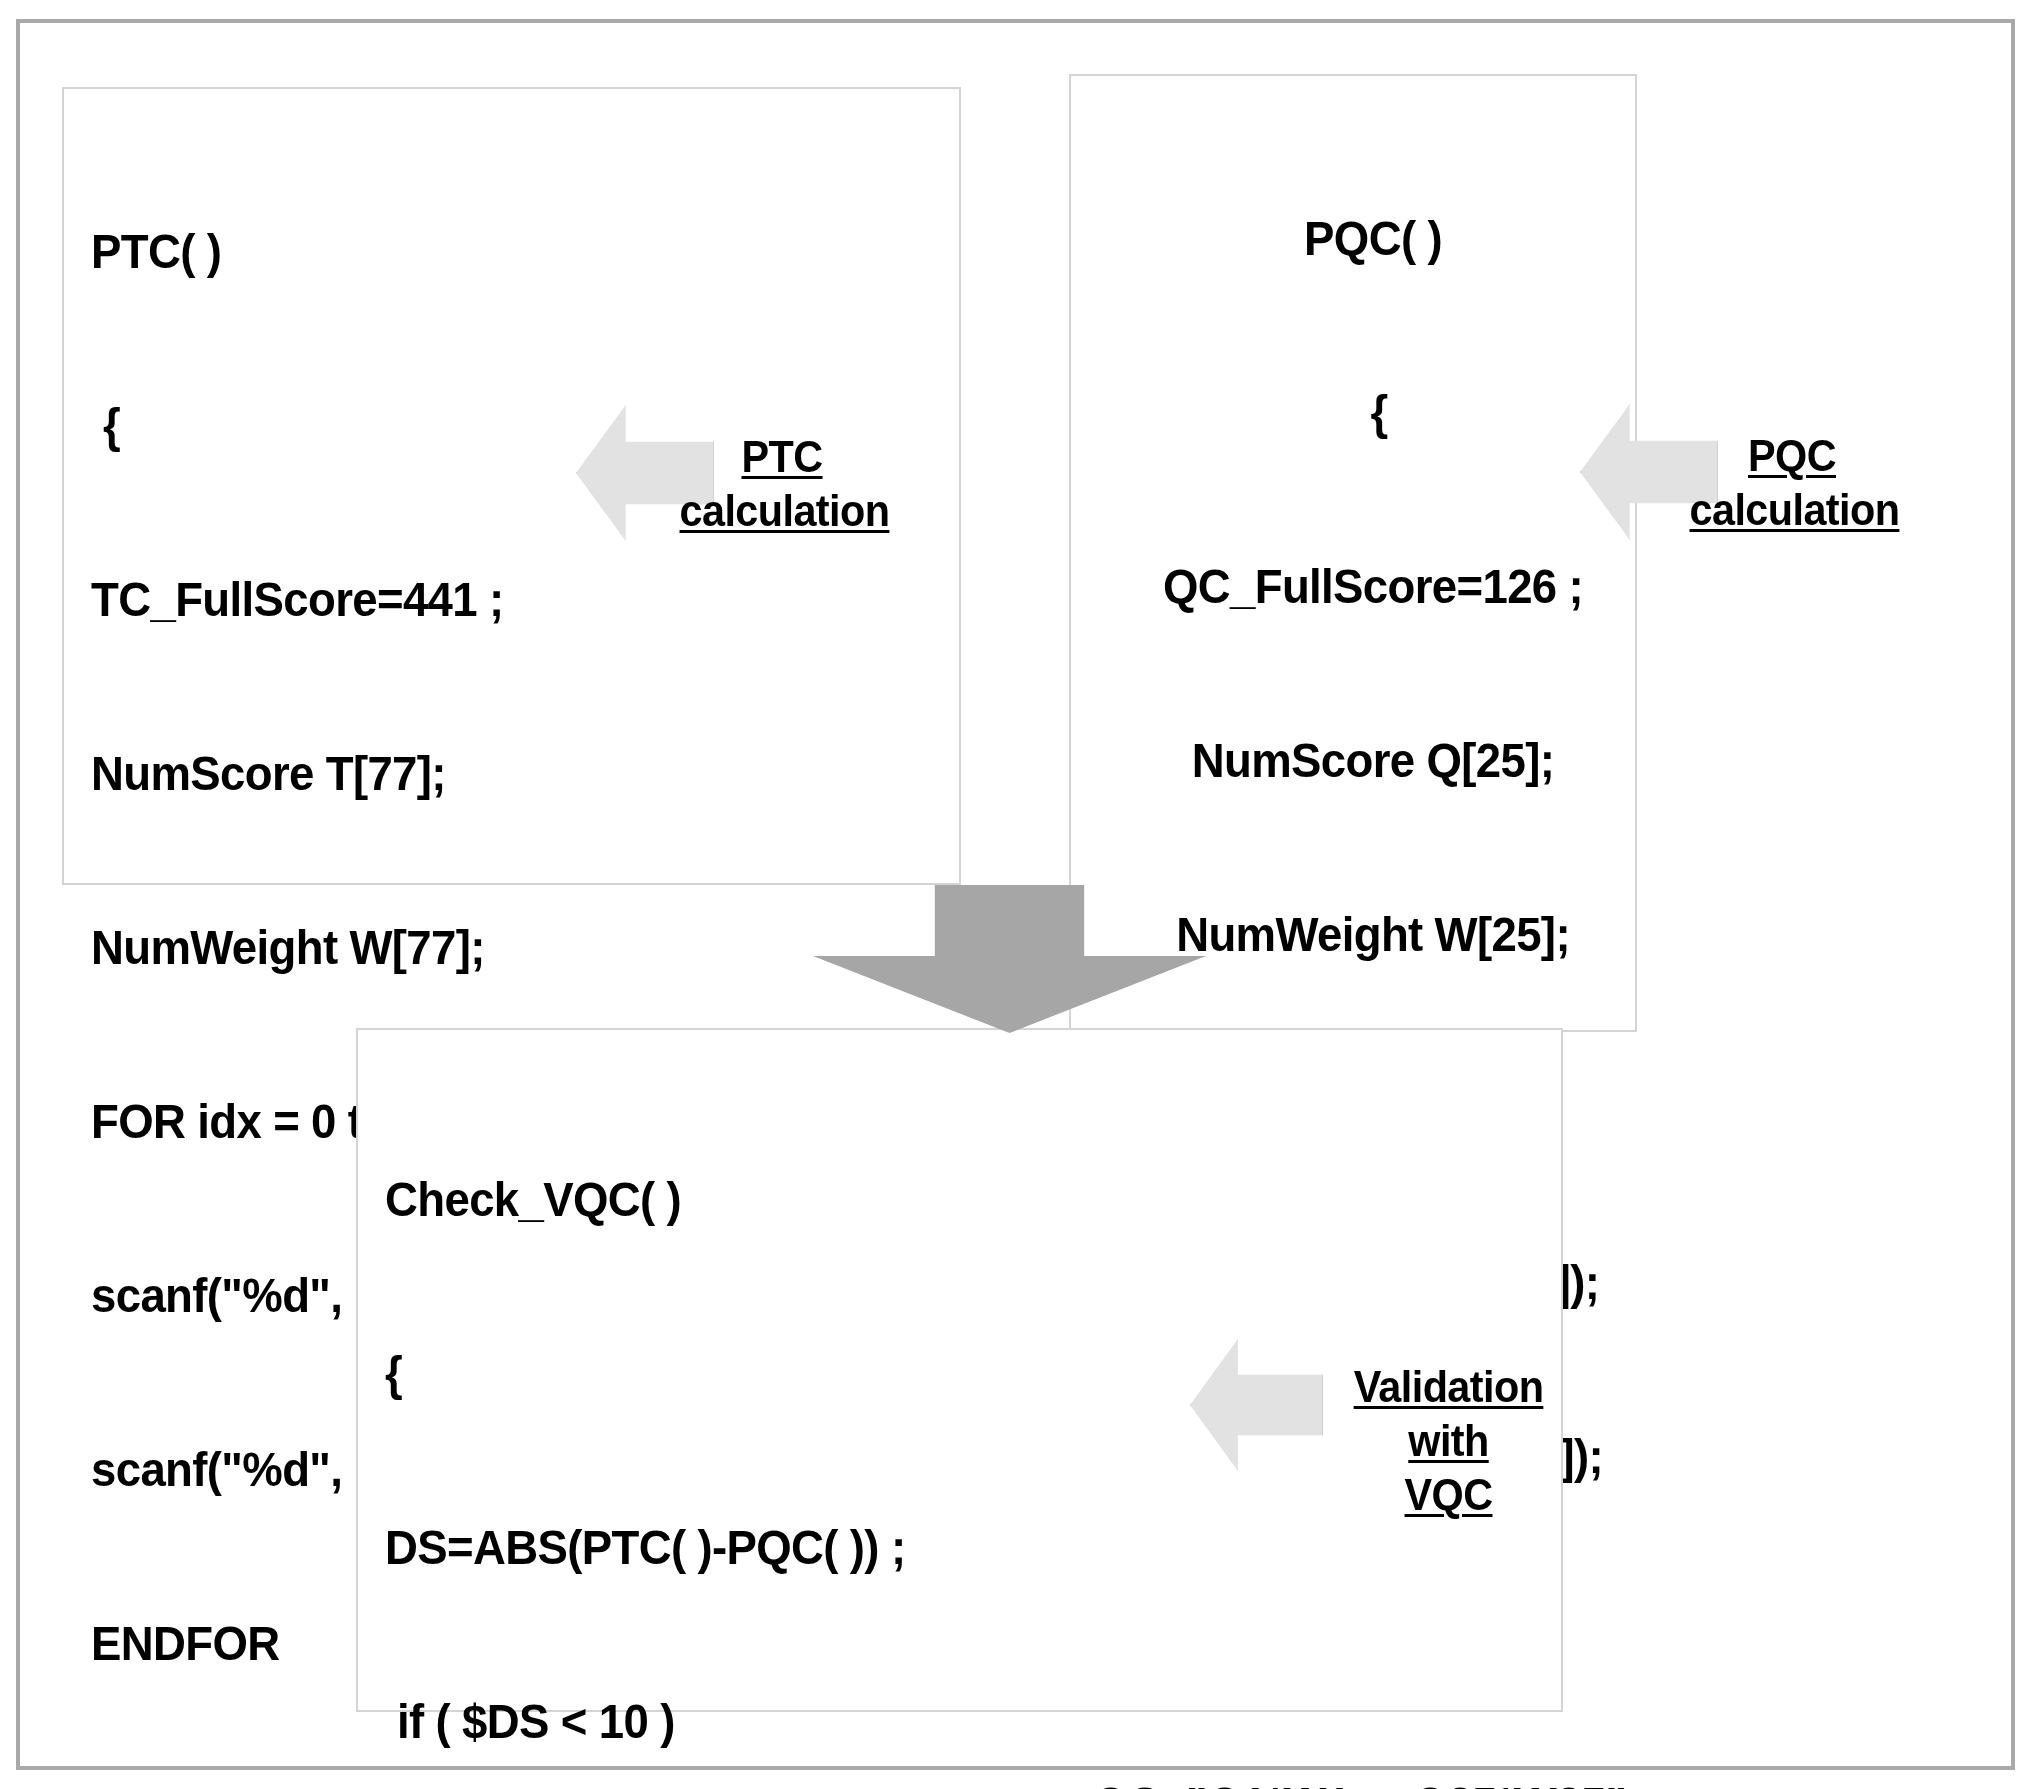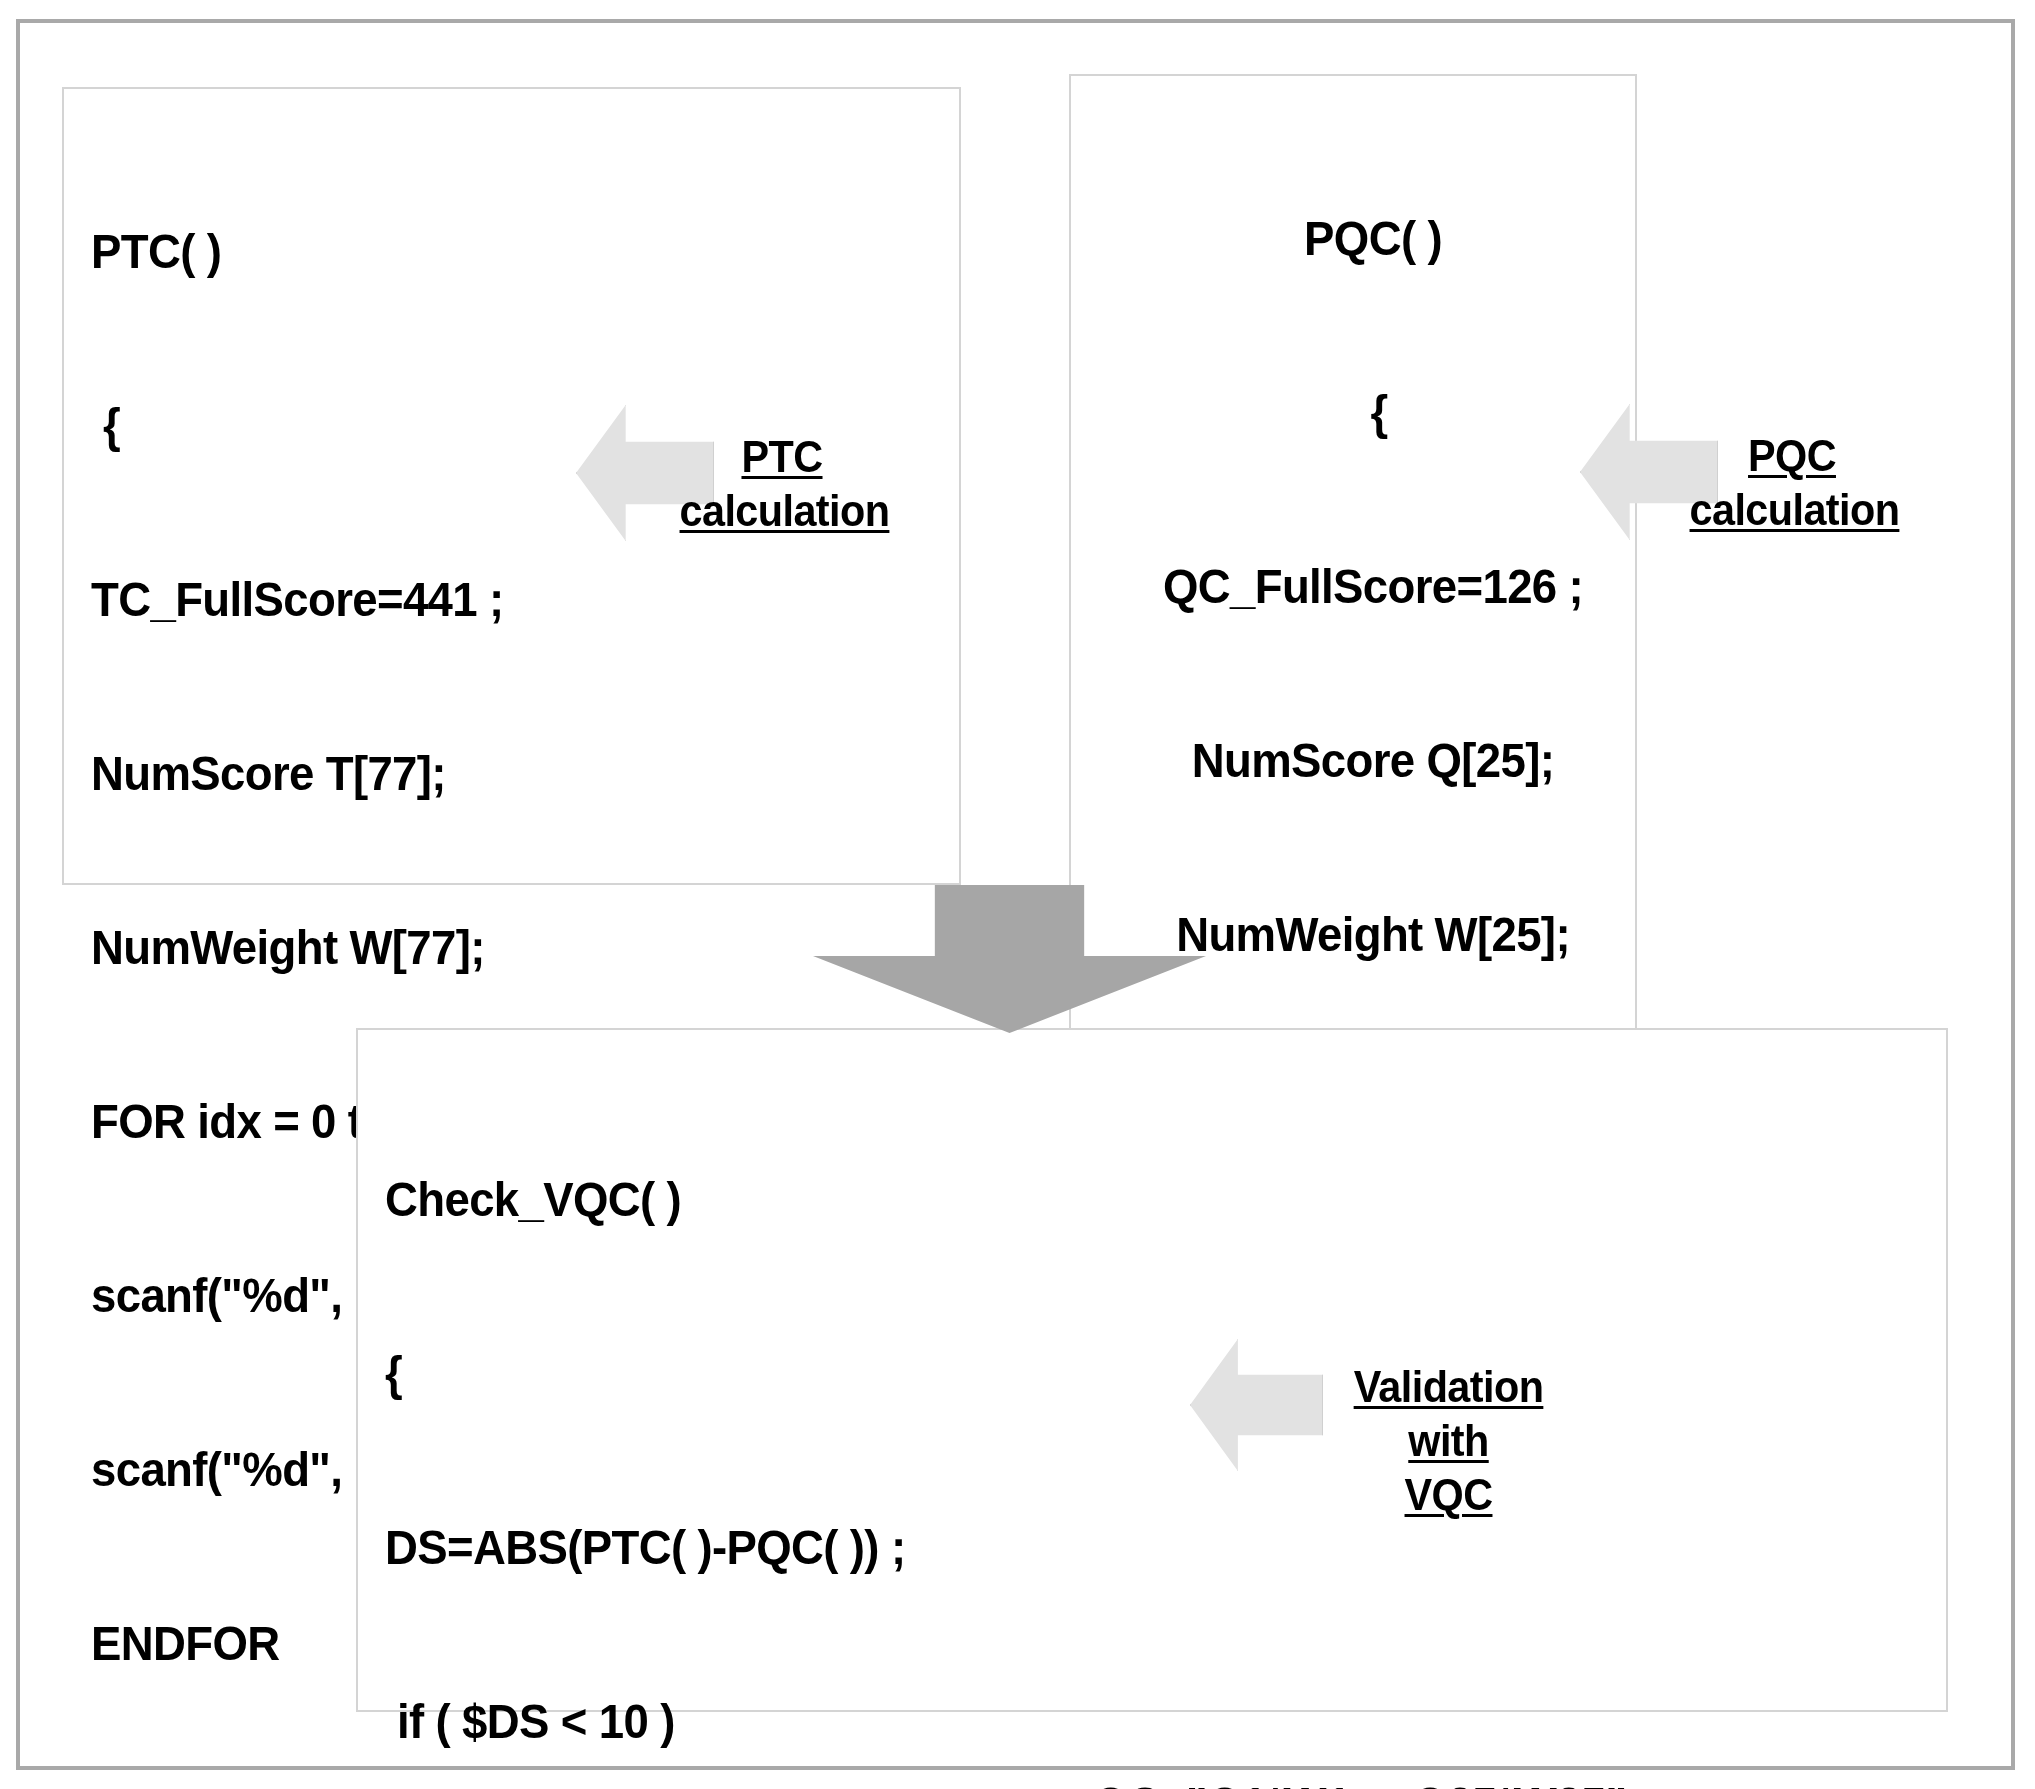--- a/index.html
+++ b/index.html
@@ -52,21 +52,21 @@
     left: 1069px;
     top: 74px;
     width: 568px;
     height: 958px;
     text-align: center;
   }
 
   #box-vqc {
     left: 356px;
     top: 1028px;
-    width: 1592px;
+    width: 1207px;
     height: 684px;
   }
 
   
   .code-lines {
     position: absolute;
     white-space: pre;
     font-family: "Liberation Sans", "DejaVu Sans", sans-serif;
     font-weight: bold;
     font-size: 49px;

